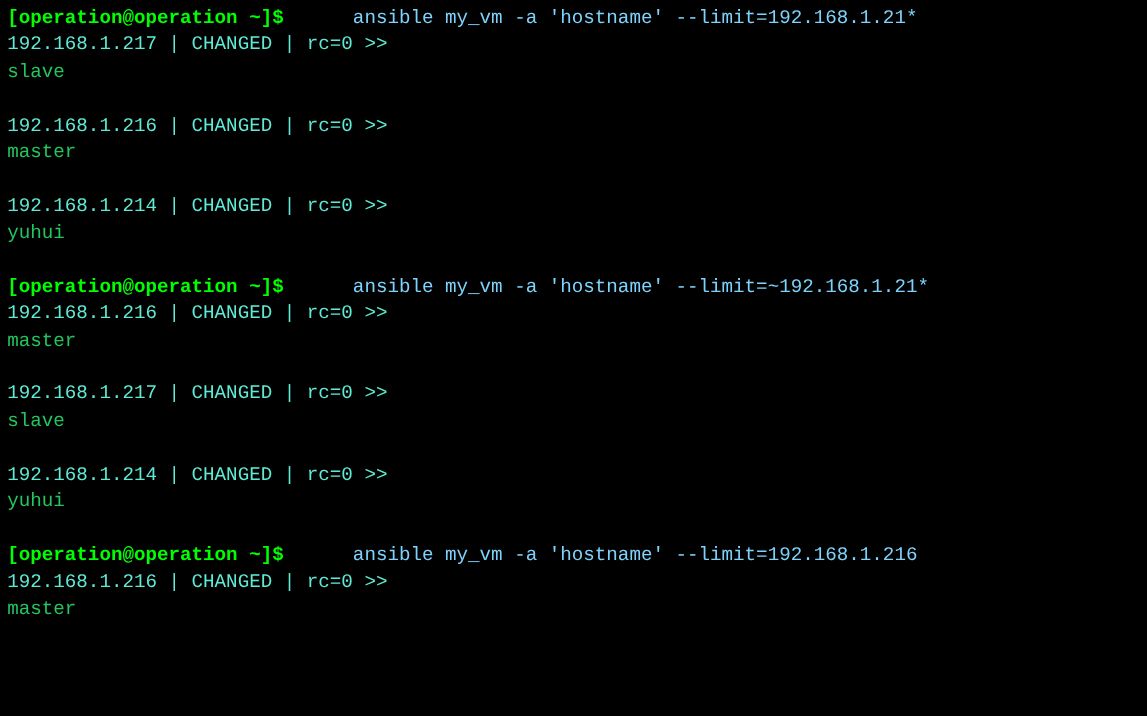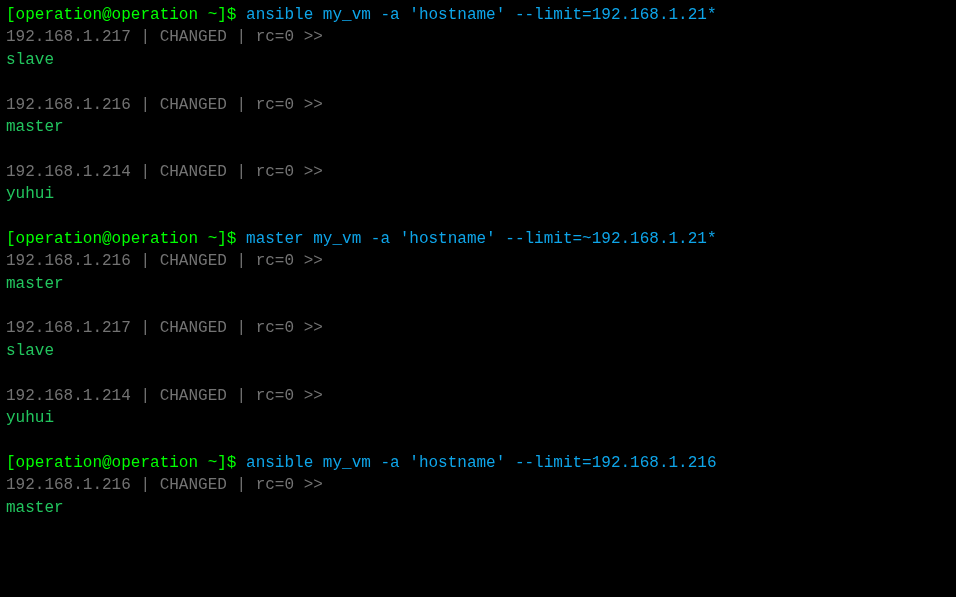--- a/index.html
+++ b/index.html
@@ -12,27 +12,28 @@
       color: #ffffff;
       width: 956px;
       height: 597px;
       box-sizing: border-box;
     }
     .prompt-line {
       white-space: pre;
     }
     .prompt {
       color: #00ff00;
-      font-weight: normal;
+      font-weight: bold;
     }
     .command {
-      color: #0ea5e9;
+      color: #7dd3fc;
+      margin-left: 48px;
     }
     .yellow {
-      color: #737373;
+      color: #5eead4;
     }
     .output {
       color: #22c55e;
     }
     .blank-line {
       height: 1.4em;
     }
   </style>
 </head>
 <body>
@@ -43,21 +44,21 @@
   <div class="yellow">192.168.1.217 | CHANGED | rc=0 &gt;&gt;</div>
   <div class="output">slave</div>
   <div class="blank-line"></div>
   <div class="yellow">192.168.1.216 | CHANGED | rc=0 &gt;&gt;</div>
   <div class="output">master</div>
   <div class="blank-line"></div>
   <div class="yellow">192.168.1.214 | CHANGED | rc=0 &gt;&gt;</div>
   <div class="output">yuhui</div>
   <div class="blank-line"></div>
 
-  <div class="prompt-line"><span class="prompt">[operation@operation ~]$ </span><span class="command">master my_vm -a 'hostname' --limit=~192.168.1.21*</span></div>
+  <div class="prompt-line"><span class="prompt">[operation@operation ~]$ </span><span class="command">ansible my_vm -a 'hostname' --limit=~192.168.1.21*</span></div>
   <div class="yellow">192.168.1.216 | CHANGED | rc=0 &gt;&gt;</div>
   <div class="output">master</div>
   <div class="blank-line"></div>
   <div class="yellow">192.168.1.217 | CHANGED | rc=0 &gt;&gt;</div>
   <div class="output">slave</div>
   <div class="blank-line"></div>
   <div class="yellow">192.168.1.214 | CHANGED | rc=0 &gt;&gt;</div>
   <div class="output">yuhui</div>
   <div class="blank-line"></div>
 

